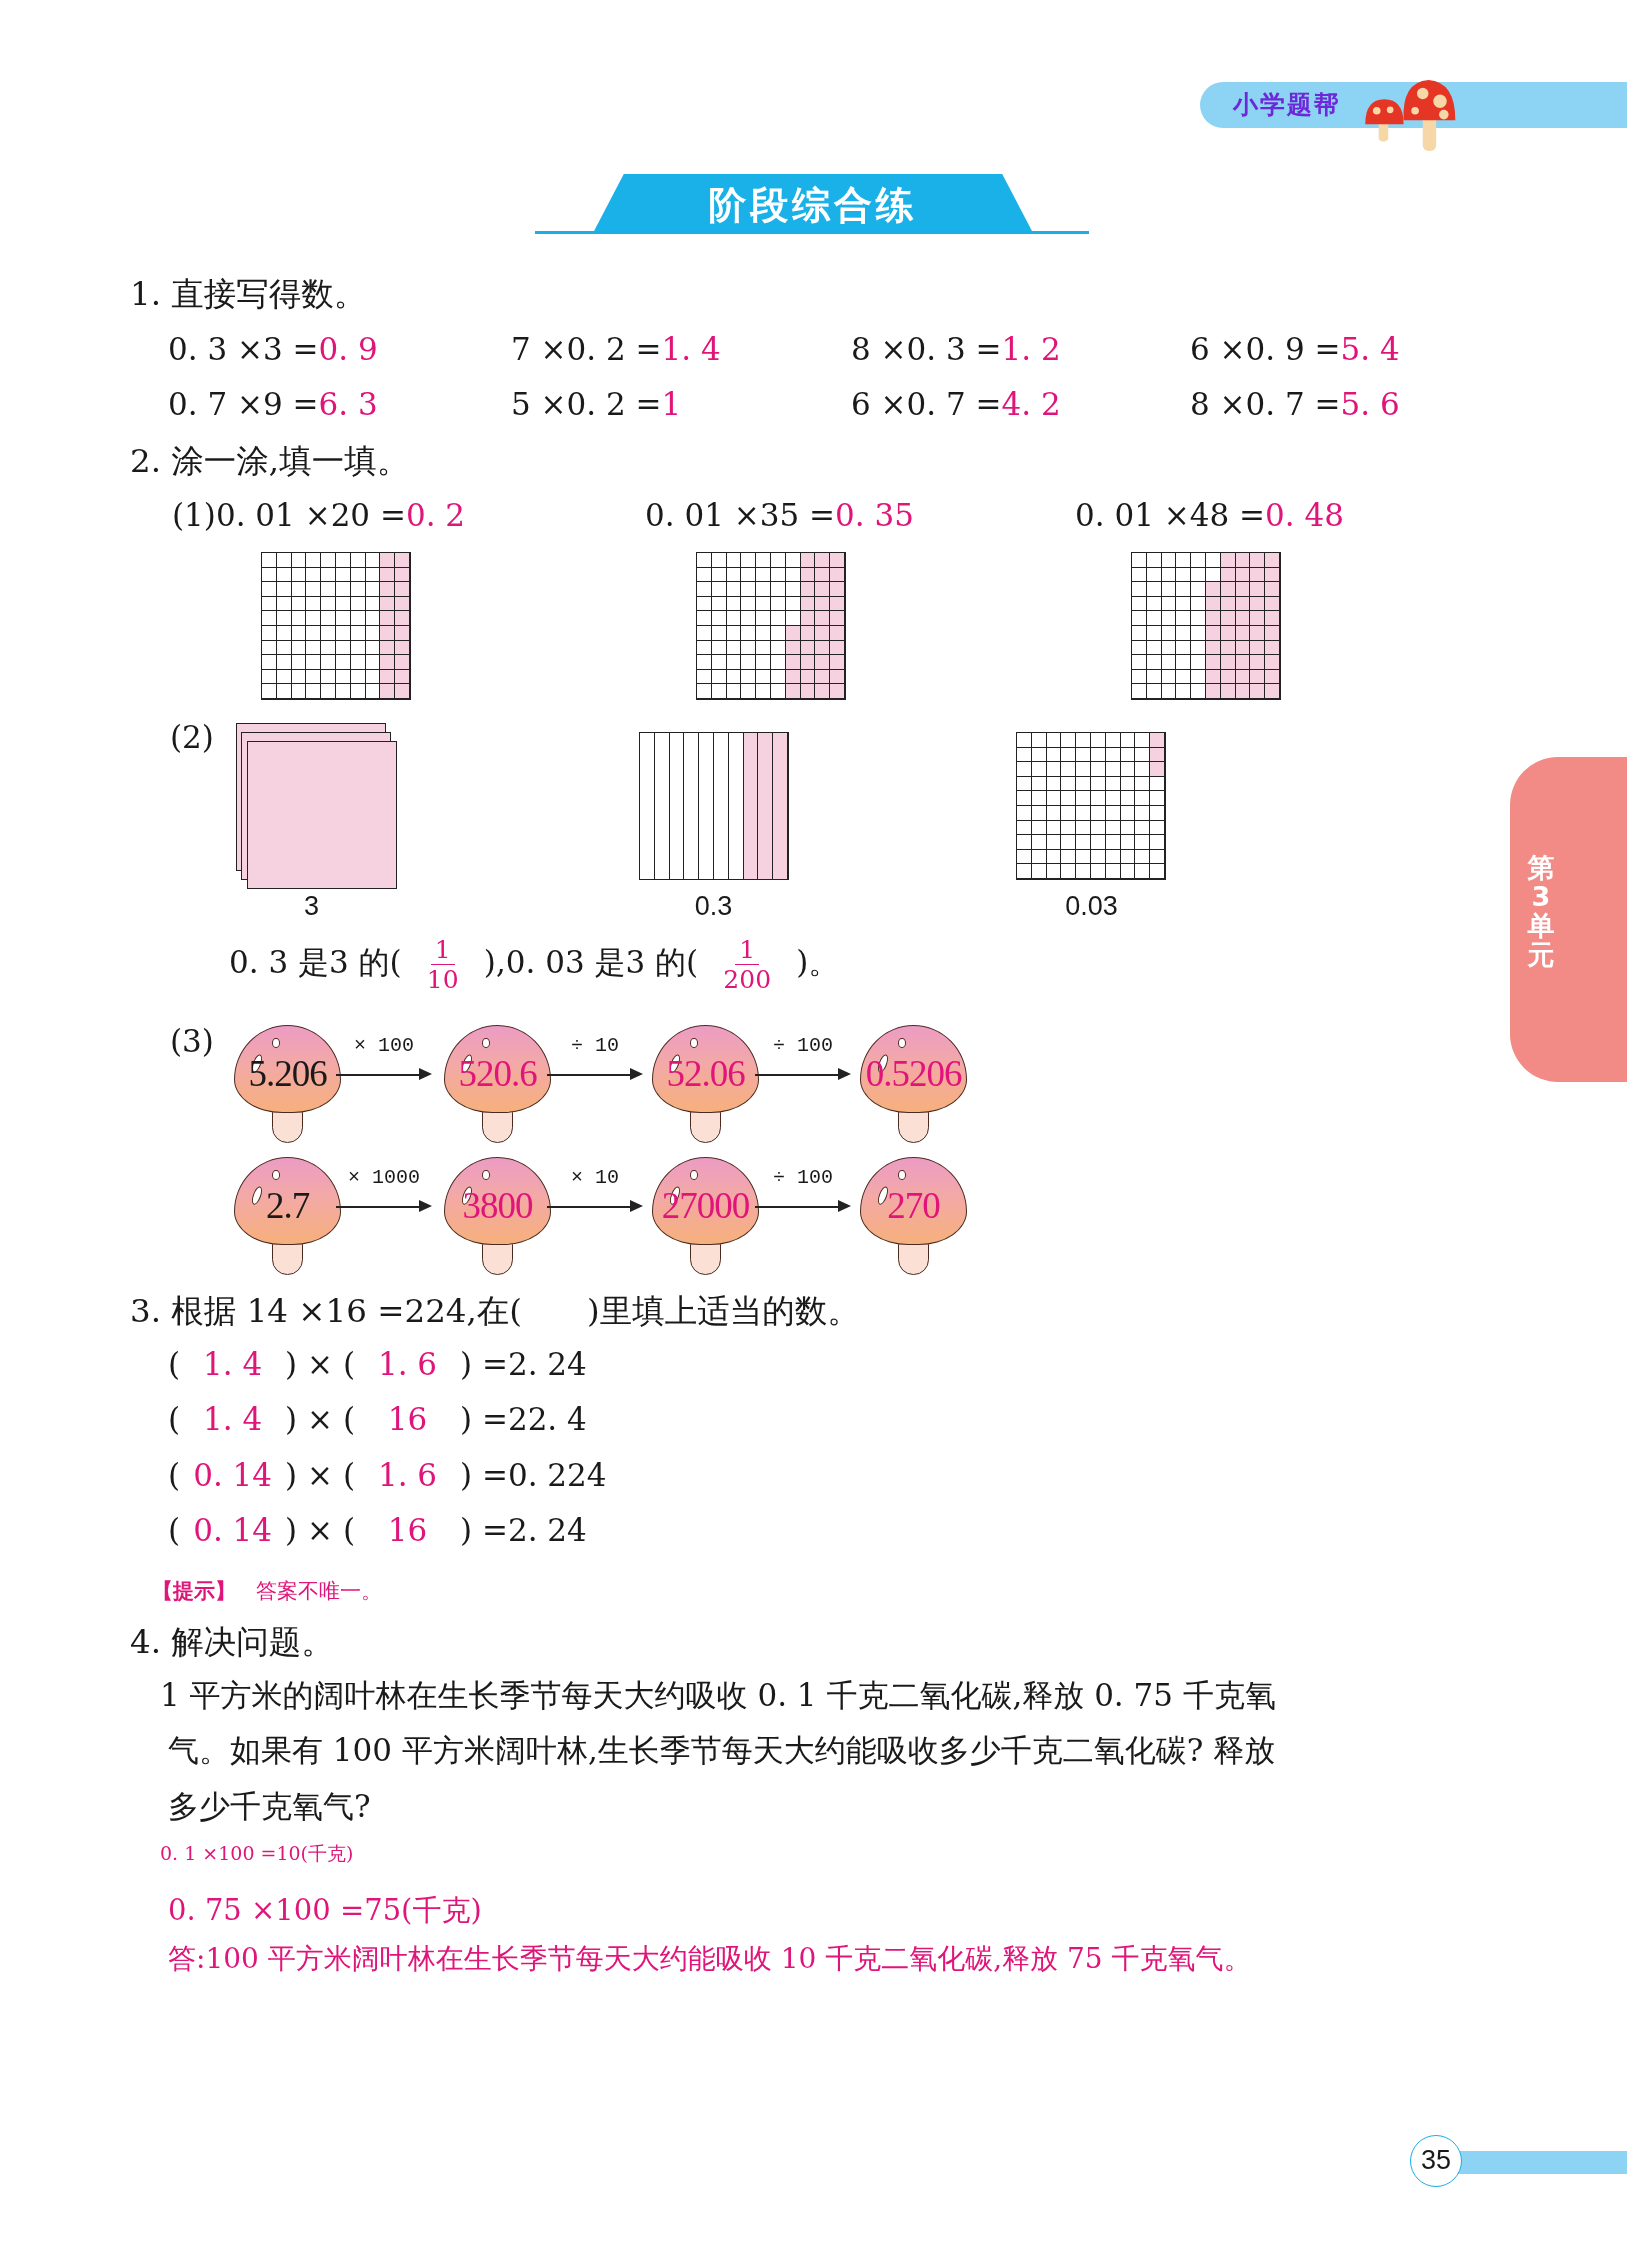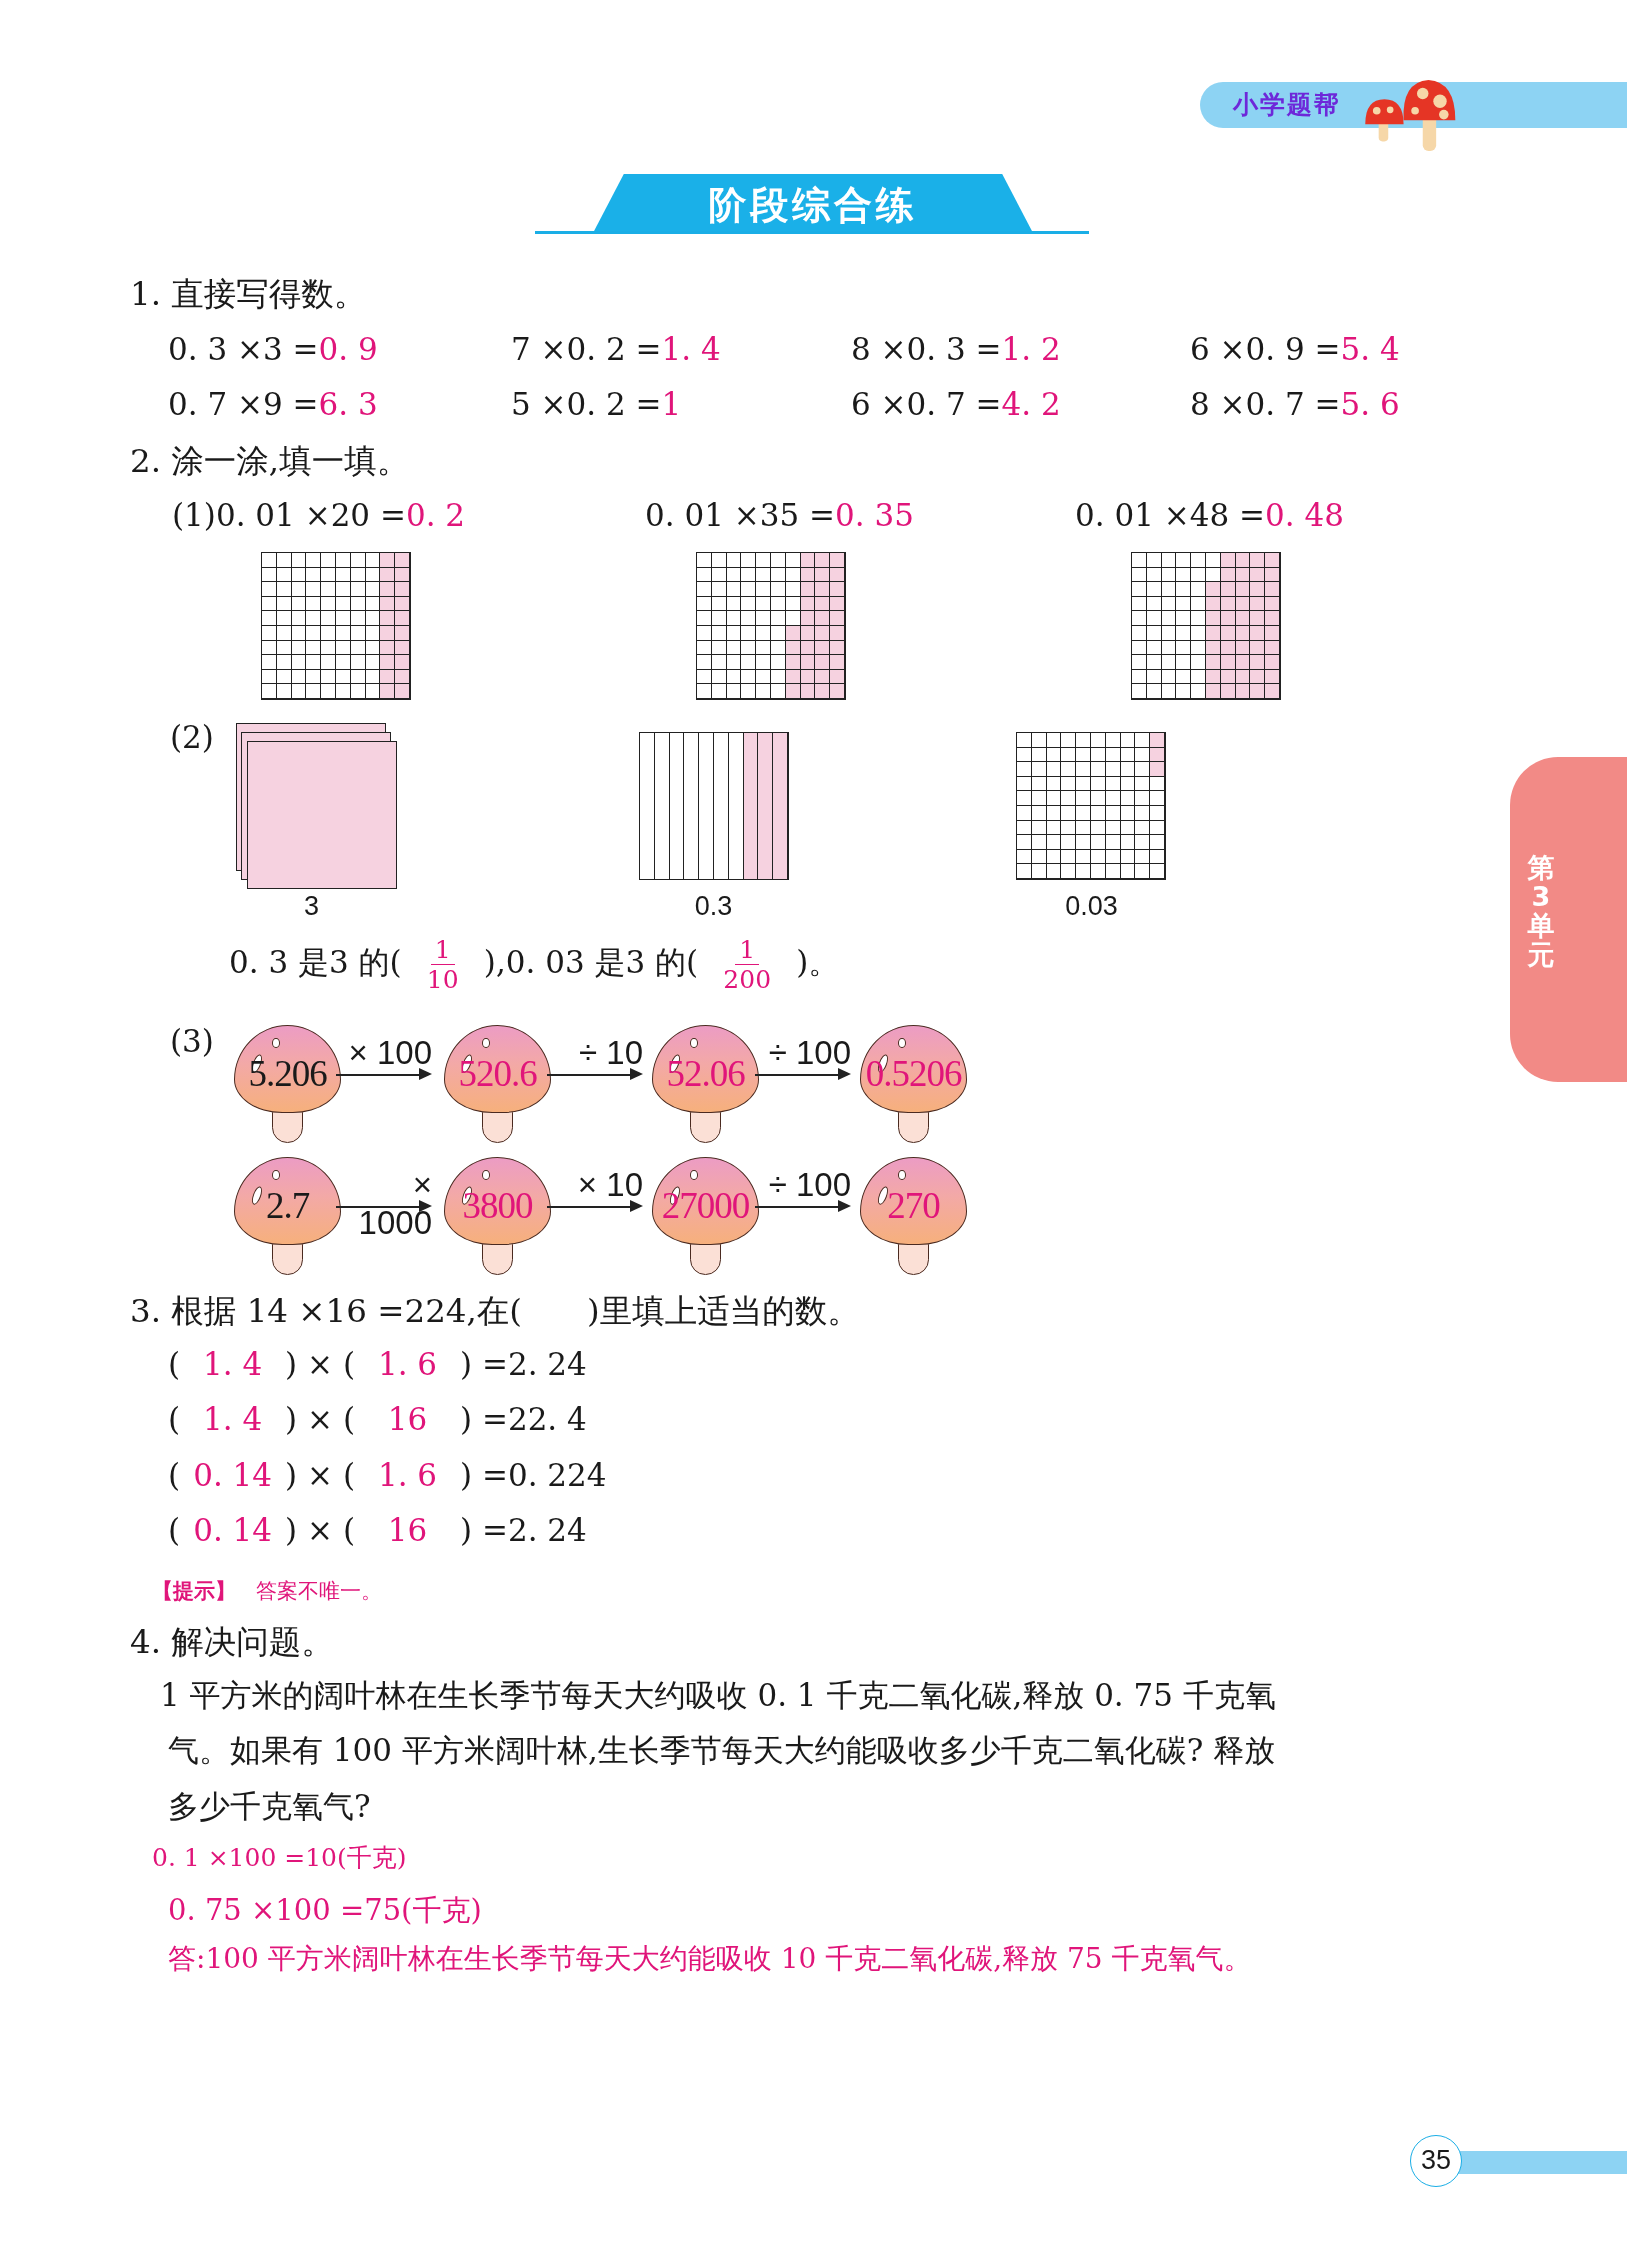--- a/index.html
+++ b/index.html
@@ -39,21 +39,21 @@
   
   .mush { position: absolute; width: 107px; height: 115px; }
   .mush-cap { position: absolute; left: 0; top: 0; width: 107px; height: 88px;
               background: linear-gradient(180deg, #ec9cc4 0%, #f3a9a6 45%, #f6b07c 100%);
               border: 1.9px solid #4a2a20; border-radius: 50% 50% 45% 45% / 62% 62% 38% 38%; }
   .mush-stem { position: absolute; left: 38px; top: 80px; width: 31px; height: 38px; background: #fbe0d6; border: 1.9px solid #4a2a20; border-radius: 7.6px 7.6px 15.3px 15.3px; }
   .mush-val { position: absolute; left: 0; top: 27px; width: 107px; text-align: center; font-size: 37px; font-family: "Liberation Serif", serif; letter-spacing: -1px; }
   .mush-shine { position: absolute; left: 19px; top: 29px; width: 7.6px; height: 19px; border: 1.9px solid #4a2a20; background: #fff; border-radius: 50%; transform: rotate(20deg); }
   .mush-dot { position: absolute; left: 38px; top: 13.4px; width: 7.6px; height: 9.6px; border: 1.4px solid #4a2a20; background: #fff; border-radius: 50%; }
   .arrow { position: absolute; width: 96px; height: 48px; }
-  .arrow .op { font-size: 33px; text-align: right; font-family: Liberation Sans, sans-serif; }
+  .arrow .op { font-size: 20px; text-align: center; font-family: Liberation Mono, monospace; }
   .arrow .shaft { position: absolute; left: 0; right: 7.6px; top: 40px; height: 1.9px; background: #222; }
   .arrow .head { position: absolute; right: 0; top: 34px; width: 0; height: 0; border-left: 13.4px solid #222; border-top: 6.7px solid transparent; border-bottom: 6.7px solid transparent; }
 
   .side-tab { left: 1510px; top: 757px; width: 118px; height: 325px; background: #f28a86; border-radius: 48px 0 0 48px; }
   .side-text { left: 1522px; top: 853px; width: 38px; font-size: 27px; color: #fff; font-weight: bold; text-align: center; line-height: 1.08; font-family: "DejaVu Sans", sans-serif; }
 
   .page-bar { left: 1453px; top: 2151px; width: 175px; height: 23px; background: #8dd3f3; }
   .page-circle { left: 1410px; top: 2135px; width: 52px; height: 52px; border: 1.9px solid #1aaee6; border-radius: 50%; background: #fff; text-align: center; line-height: 48px; font-size: 27px; font-family: "Liberation Sans", sans-serif; }
 </style>
 </head>
@@ -635,21 +635,21 @@
   </div>
 <div class="abs" style="left:152px;top:1568px;font-size:21px;margin-top:9px;">
   <span class="ans sans" style="font-weight:bold;">【提示】</span>
   <span class="ans" style="margin-left:13.4px;">答案不唯一。</span>
 </div>
 
 <div class="abs q-title" style="left:130px;top:1621px;">4. 解决问题。</div>
 <div class="abs line" style="left:160px;top:1675px;">1 平方米的阔叶林在生长季节每天大约吸收 0. 1 千克二氧化碳,释放 0. 75 千克氧</div>
 <div class="abs line" style="left:168px;top:1730px;">气。如果有 100 平方米阔叶林,生长季节每天大约能吸收多少千克二氧化碳? 释放</div>
 <div class="abs line" style="left:168px;top:1786px;">多少千克氧气?</div>
-<div class="abs line ans" style="left:152px;top:1841px;font-size:25px;text-align:right;">0. 1 ×100 =10(千克)</div>
+<div class="abs line ans" style="left:160px;top:1841px;font-size:19px;text-align:right;">0. 1 ×100 =10(千克)</div>
 <div class="abs line ans" style="left:168px;top:1891px;font-size:29px;">0. 75 ×100 =75(千克)</div>
 <div class="abs line ans" style="left:168px;top:1940px;font-size:28px;">答:100 平方米阔叶林在生长季节每天大约能吸收 10 千克二氧化碳,释放 75 千克氧气。</div>
 
 <div class="abs side-tab"></div>
 <div class="abs side-text">
   <div>第</div>
     <div>3</div>
     <div>单</div>
     <div>元</div>
 </div>

